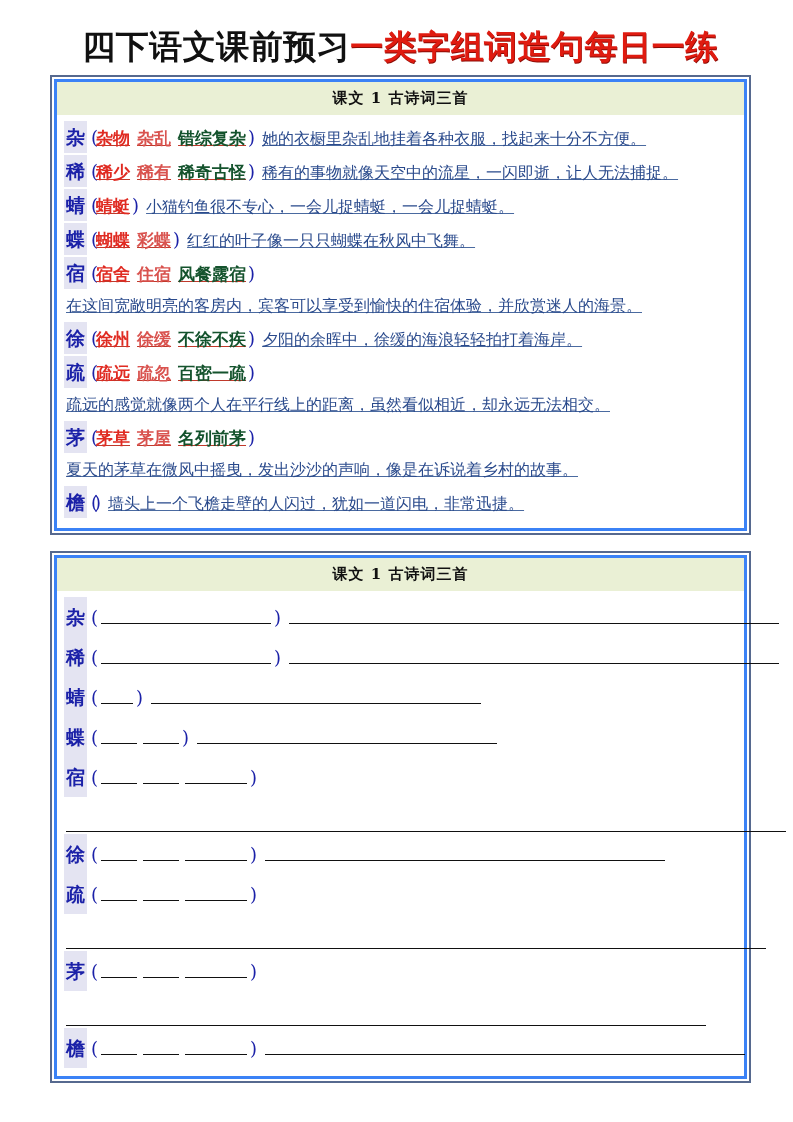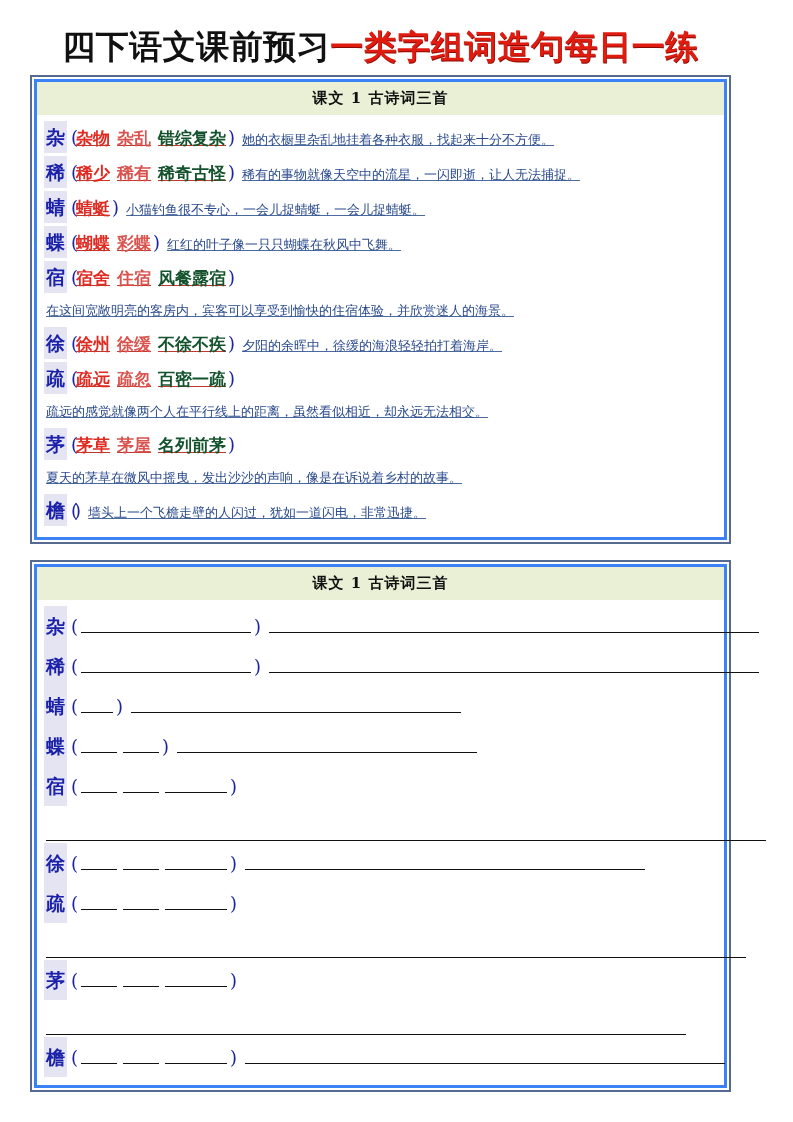--- a/index.html
+++ b/index.html
@@ -13,20 +13,21 @@
     font-family: "DejaVu Sans", "Liberation Sans", sans-serif;
     position: relative;
     overflow: hidden;
   }
   .page {
     width: 761px;
     height: 1122px;
     box-sizing: border-box;
     padding: 8px;
     position: relative;
+    margin-left: 20px;
   }
 
   
   .title-bar {
     text-align: center;
     padding: 22px 0 12px 0;
     white-space: nowrap;
     line-height: 1;
   }
   .title-black, .title-red {
@@ -103,21 +104,21 @@
     text-decoration: underline;
     text-decoration-color: #c0392b;
     margin-right: 7px;
   }
   .word:last-child { margin-right: 0; }
   .word.tone-b { color: #d9534f; }
   .word.tone-c { color: #14532d; }
 
   .sentence {
     color: #2a4a8c;
-    font-size: 13px;
+    font-size: 16px;
     text-decoration: underline;
     text-decoration-color: #4a6aa0;
     margin-left: 7px;
     flex: 0 0 auto;
   }
   .row-sentence {
     display: block;
     line-height: 30px;
     margin: 0 0 1px 0;
     white-space: nowrap;

